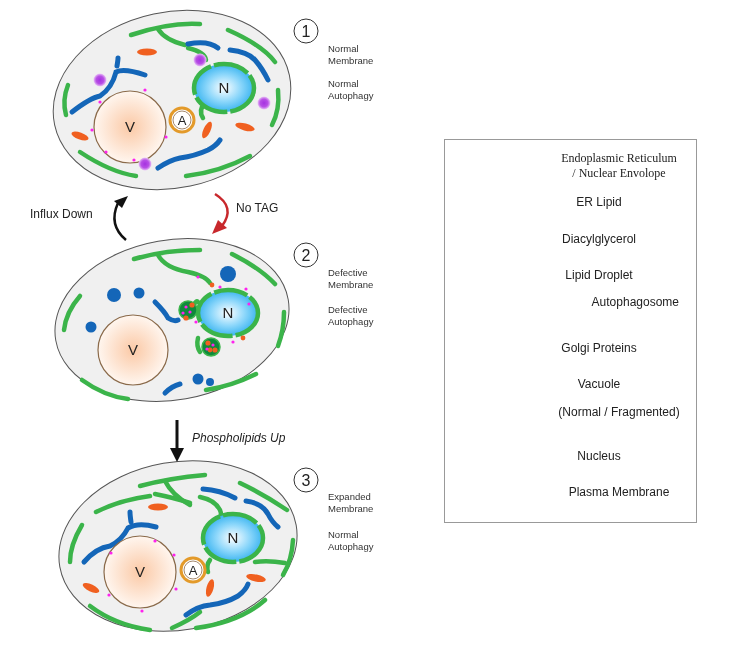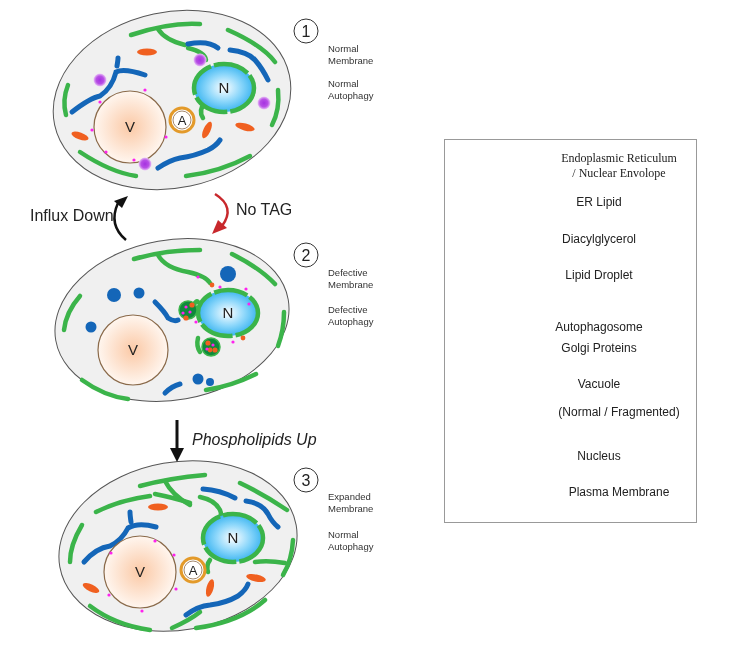--- a/index.html
+++ b/index.html
@@ -1,20 +1,20 @@
 <!DOCTYPE html>
 <html><head>
 <meta charset="utf-8">
 <style>
   html, body { margin:0; padding:0; background:#ffffff; }
   body { width:741px; height:648px; position:relative; overflow:hidden; font-family:"Liberation Sans", sans-serif; color:#222; }
   svg { position:absolute; left:0; top:0; }
   .lbl { font-family:"Liberation Sans", sans-serif; fill:#222; }
   .stage-text { position:absolute; font-size:9.5px; line-height:12px; color:#333;margin-top:24px; }
-  .arrow-label { position:absolute; font-size:16px; color:#222; }
+  .arrow-label { position:absolute; font-size:12px; color:#222; }
   .legend { position:absolute; left:444px; top:139px; width:251px; height:382px; border:1px solid #999; background:#fff; }
   .legend-label { position:absolute; font-size:12px; color:#222; text-align:center; width:160px; line-height:15px; }
 </style>
 </head>
 <body>
 
 <svg width="741" height="648" viewBox="0 0 741 648">
   <defs>
     <radialGradient id="gNuc" cx="50%" cy="50%" r="50%">
       <stop offset="0%" stop-color="#ffffff"></stop>
@@ -307,20 +307,20 @@
 <div class="arrow-label" style="left:192px;top:431px;font-style:italic;">Phospholipids Up</div>
 
 <div class="legend"></div>
 <div class="legend-label" style="left:539px;top:151px;font-family:Liberation Serif, serif;">
   <div>Endoplasmic Reticulum</div>
   <div>/ Nuclear Envolope</div>
 </div>
 <div class="legend-label" style="left:519px;top:195px;">ER Lipid</div>
 <div class="legend-label" style="left:519px;top:232px;">Diacylglycerol</div>
 <div class="legend-label" style="left:519px;top:268px;">Lipid Droplet</div>
-<div class="legend-label" style="left:519px;top:320px;">Autophagosome</div>
+<div class="legend-label" style="left:519px;top:295px;text-align:right;">Autophagosome</div>
 <div class="legend-label" style="left:519px;top:341px;">Golgi Proteins</div>
 <div class="legend-label" style="left:519px;top:377px;">Vacuole</div>
 <div class="legend-label" style="left:539px;top:405px;">
   <div>(Normal / Fragmented)</div>
 </div>
 <div class="legend-label" style="left:519px;top:449px;">Nucleus</div>
 <div class="legend-label" style="left:539px;top:485px;">Plasma Membrane</div>
 
 </body></html>

